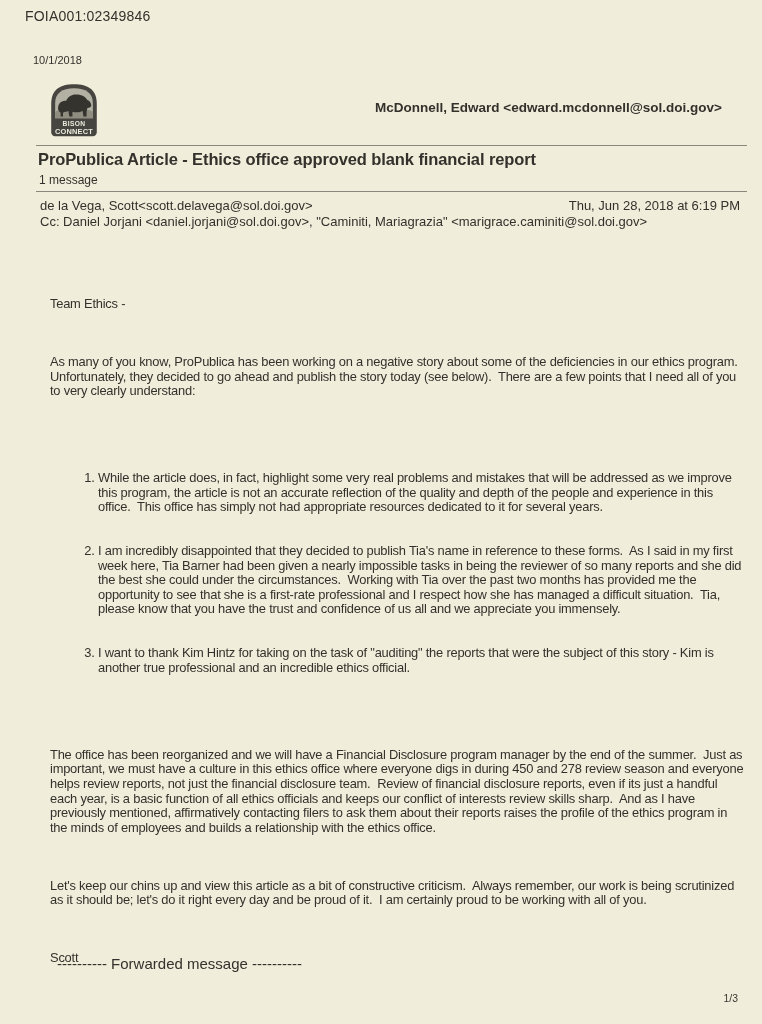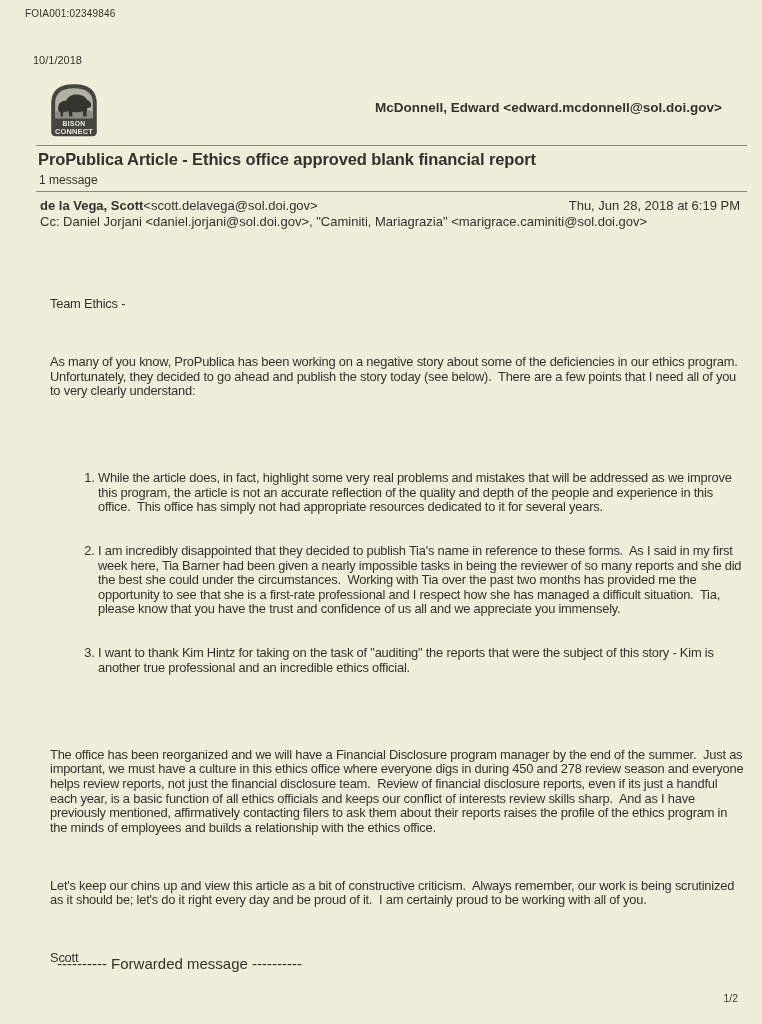--- a/index.html
+++ b/index.html
@@ -1,34 +1,34 @@
 <!DOCTYPE html>
 <html><head>
 <meta charset="utf-8">
 <style>
   html,body { margin:0; padding:0; background:#e8e4d2; }
   .page {
     position:relative; width:762px; height:1024px; margin:0 auto;
     background:#f1eddb; color:#33312b; overflow:hidden;
     font-family:"Liberation Sans", sans-serif;
   }
-  .foia { position:absolute; top:8px; left:25px; font-size:10px; letter-spacing:.2px; }
+  .foia { position:absolute; top:8px; left:25px; font-size:14px; letter-spacing:.2px; }
   .print-header { position:absolute; top:54px; left:33px; right:20px; font-size:11px; white-space:nowrap; }
   .ph-title { position:absolute; left:157px; top:0; }
   .ph-seg { margin-right:11px; }
   .logo { position:absolute; top:82px; left:48px; width:52px; height:55px; }
   .account-line { position:absolute; top:100px; right:40px; font-size:13.5px; font-weight:bold; }
   .rule { position:absolute; left:36px; width:711px; height:0; border-top:1px solid #8a887c; }
   .rule1 { top:145px; } .rule2 { top:191px; }
   .subject { position:absolute; top:150px; left:38px; font-size:16.5px; font-weight:bold; letter-spacing:-.1px; }
   .msg-count { position:absolute; top:173px; left:39px; font-size:12px; }
   .meta { position:absolute; top:198px; left:40px; width:700px; font-size:13px; line-height:16.2px; }
   .meta-row1 { display:flex; }
   .meta-spacer { flex:1; }
-  .bold { font-weight:bold; }
+  .bold { font-weight:normal; }
   .gray { color:#908e82; }
   .body-block {
     position:absolute; top:254px; left:50px; width:695px;
     font-size:12.9px; line-height:14.6px; letter-spacing:-.22px;
     white-space:pre-wrap;
   }
   .body-block p { margin:14px 0 0 0; }
   .greeting { margin:0; }
   .body-block ol { margin:14px 0 0 0; padding-left:48px; }
   .body-block li { margin:0; }
@@ -91,15 +91,15 @@
     <p>Let's keep our chins up and view this article as a bit of constructive criticism.  Always remember, our work is being scrutinized as it should be; let's do it right every day and be proud of it.  I am certainly proud to be working with all of you.</p>
     <p class="signoff">Scott</p>
 
     
   </div>
 
   <div class="forward">
     <div class="fwd-divider">---------- Forwarded message ----------</div>
   </div>
 
-  <div class="footer-page">1/2</div>
+  <div class="footer-page">1/3</div>
 
 </div>
 
 </body></html>

